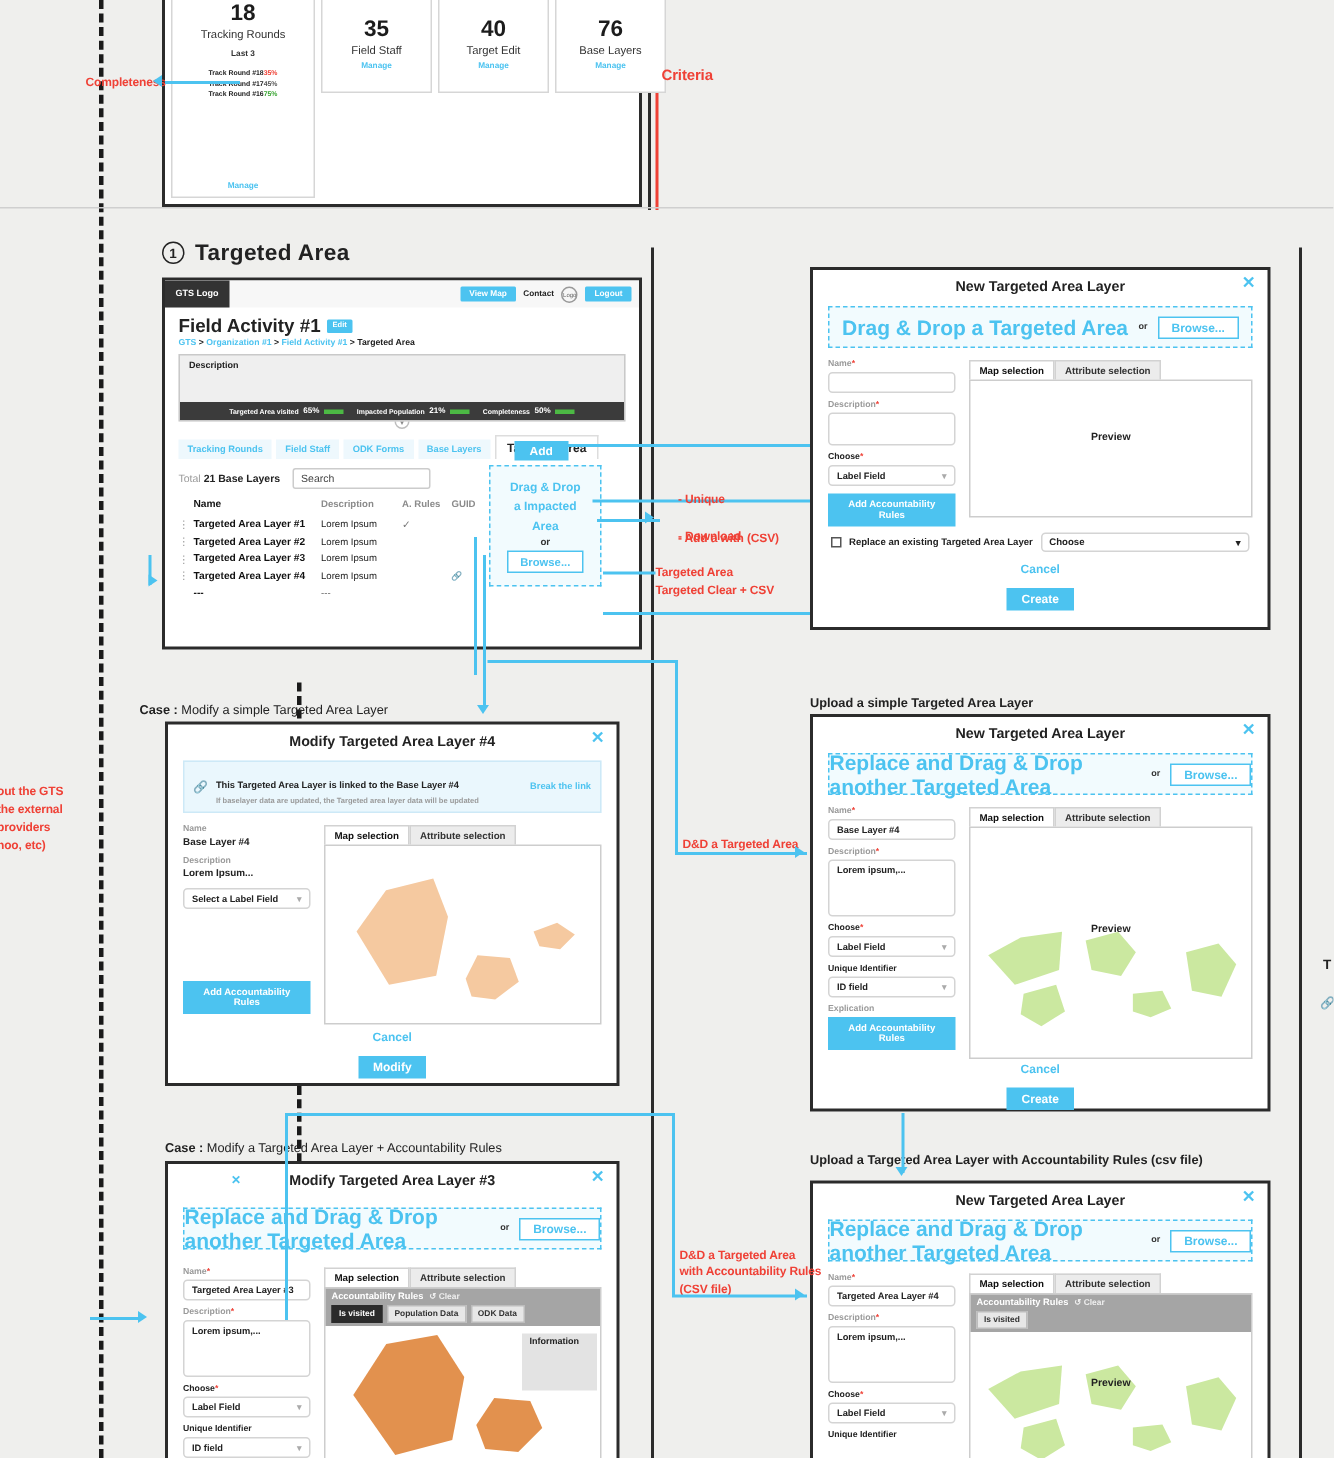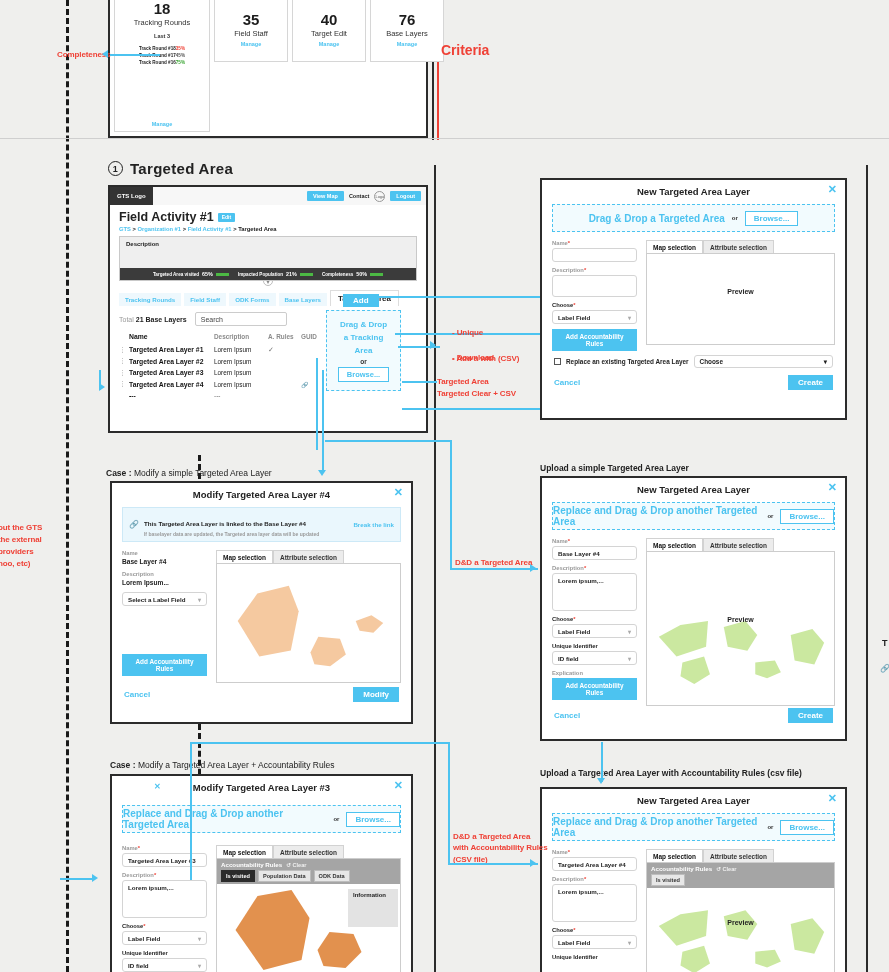--- a/index.html
+++ b/index.html
@@ -24,21 +24,21 @@
   
   .anno {
     position:absolute;
     color:#ef4136;
     font-size:8px;
     font-weight:bold;
     line-height:11px;
     letter-spacing:-0.1px;
     white-space:nowrap;
   }
-  .anno-lg { font-size:14px; }
+  .anno-lg { font-size:10px; }
 
   
   .bline { position:absolute; background:#4cc3f0; }
   .bline-h { height:1.5px; }
   .bline-v { width:1.5px; }
   .arrowR {
     position:absolute; width:0; height:0;
     border-top:4px solid transparent;
     border-bottom:4px solid transparent;
     border-left:6px solid #4cc3f0;
@@ -147,21 +147,21 @@
   .dz-browse { border:1px solid #4cc3f0; background:#fff; color:#4cc3f0; font-size:7.5px; font-weight:bold; padding:2px 8px; }
 
   
   .modal { background:#fff; border:2px solid #2b2b2b; position:absolute; }
   .m-title { text-align:center; font-size:9.5px; font-weight:bold; padding:6px 0 4px 0; position:relative; }
   .m-close { position:absolute; right:8px; top:4px; color:#4cc3f0; font-size:11px; font-weight:bold; line-height:11px; }
   .m-drop {
     margin:3px 10px 0 10px; border:1.5px dashed #4cc3f0; background:#f2fbfe;
     height:28px; display:flex; align-items:center; justify-content:center; gap:7px;
   }
-  .m-drop-txt { color:#4cc3f0; font-size:10px; font-weight:bold; }
+  .m-drop-txt { color:#4cc3f0; font-size:14px; font-weight:bold; }
   .m-drop-or { color:#333; font-size:6px; font-weight:bold; }
   .m-browse { border:1px solid #4cc3f0; background:#fff; color:#4cc3f0; font-size:8px; font-weight:bold; padding:2px 8px; }
   .m-body { display:flex; gap:9px; padding:8px 10px 0 10px; }
   .m-left { width:85px; }
   .f-label { font-size:5.8px; font-weight:bold; color:#9a9a9a; margin-bottom:2px; }
   .f-label .req { color:#ef4136; }
   .f-label.dark { color:#222; }
   .f-input { border:1px solid #d4d4d4; border-radius:3px; height:14px; font-size:6.2px; font-weight:bold; color:#222; display:flex; align-items:center; padding:0 5px; background:#fff; margin-bottom:5px; }
   .f-textarea { border:1px solid #d4d4d4; border-radius:3px; height:22px; font-size:6.2px; font-weight:bold; color:#222; padding:3px 5px; background:#fff; margin-bottom:5px; }
   .f-textarea.tall { height:38px; }
@@ -175,21 +175,21 @@
   .m-tab.active { background:#fff; color:#111; }
   .m-preview { border:1px solid #cdcdcd; background:#fff; position:relative; height:92px; margin-top:-1px; }
   .m-preview .pv-label { position:absolute; left:0; right:0; top:38%; text-align:center; font-size:7px; font-weight:bold; color:#222; }
   .acc-bar { background:#a5a5a5; padding:2px 4px; }
   .acc-bar-row1 { display:flex; align-items:center; gap:4px; }
   .acc-bar-title { font-size:6.2px; font-weight:bold; color:#fff; }
   .acc-clear { font-size:5.6px; font-weight:bold; color:#efefef; }
   .acc-chips { display:flex; gap:3px; margin-top:2px; }
   .acc-chip { font-size:5.6px; font-weight:bold; padding:2px 4px; background:#e7e7e7; color:#333; border:1px solid #bdbdbd; }
   .acc-chip.on { background:#2b2b2b; color:#fff; border-color:#2b2b2b; }
-  .m-footer { display:flex; justify-content:space-between; align-items:center; gap:8px; padding:7px 12px 8px 12px; }
+  .m-footer { display:flex; justify-content:space-between; align-items:center; gap:8px; padding:7px 12px 8px 12px;flex-direction:column; }
   .f-cancel { color:#4cc3f0; font-size:8px; font-weight:bold; }
   .f-submit { background:#4cc3f0; color:#fff; font-size:8px; font-weight:bold; padding:3px 10px; }
   .replace-row { display:flex; align-items:center; gap:5px; padding:4px 12px 0 12px; }
   .replace-row .cbx2 { width:7px;height:7px;border:1px solid #555;background:#fff;}
   .replace-lbl { font-size:6.4px; font-weight:bold; color:#222; }
   .replace-sel { flex:1; border:1px solid #d4d4d4; border-radius:3px; height:13px; font-size:6.4px; font-weight:bold; color:#222; display:flex; align-items:center; justify-content:space-between; padding:0 5px; }
 
   
   .link-banner { margin:3px 10px 0 10px; background:#eaf7fd; border:1px solid #cde9f7; padding:4px 6px; display:flex; align-items:center; gap:5px; }
   .lb-icon { font-size:8px; color:#666; }
@@ -407,21 +407,21 @@
       <span class="col-h"></span>
       <span class="col-name">---</span>
       <span class="col-desc">---</span>
     </div>
   </div>
 
   <div class="addbtn">Add</div>
 
   <div class="dropzone">
     <div class="dz-txt">Drag &amp; Drop</div>
-    <div class="dz-txt">a Tracking</div>
+    <div class="dz-txt">a Impacted</div>
     <div class="dz-txt">Area</div>
     <div class="dz-or">or</div>
     <div class="dz-browse">Browse...</div>
   </div>
 </div>
 
 <div class="bline bline-h" style="left:348px; top:296px; width:200px;"></div>
 <div class="bline bline-h" style="left:395px; top:333px; width:160px;"></div>
 <div class="arrowR" style="left:430px; top:341px;"></div>
 <div class="bline bline-h" style="left:398px; top:346px; width:42px;"></div>
@@ -481,21 +481,21 @@
       <span>Choose</span>
       <span class="cv">▾</span>
     </span>
   </div>
   <div class="m-footer">
     <span class="f-cancel">Cancel</span>
     <span class="f-submit">Create</span>
   </div>
 </div>
 
-<div class="case-label" style="left:106px; top:468px;">
+<div class="case-label" style="left:93px; top:468px;">
   <span class="lead">Case :</span>
   <span style="font-weight:normal;">Modify a simple Targeted Area Layer</span>
 </div>
 
 <div class="modal" style="left:110px; top:481px; width:303px; height:243px;">
   <div class="m-title">
     <span>Modify Targeted Area Layer #4</span>
     <span class="m-close">✕</span>
   </div>
   <div class="link-banner">

